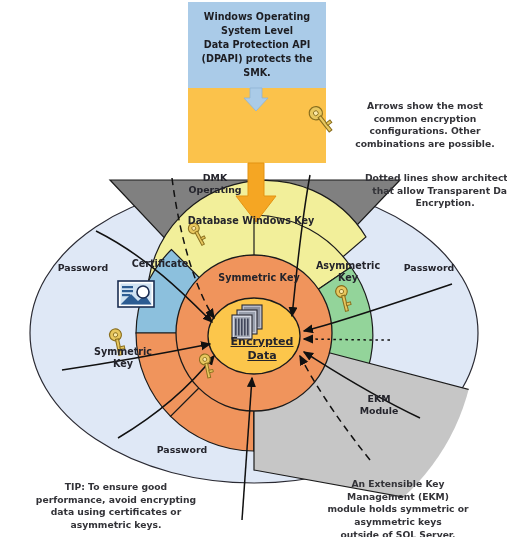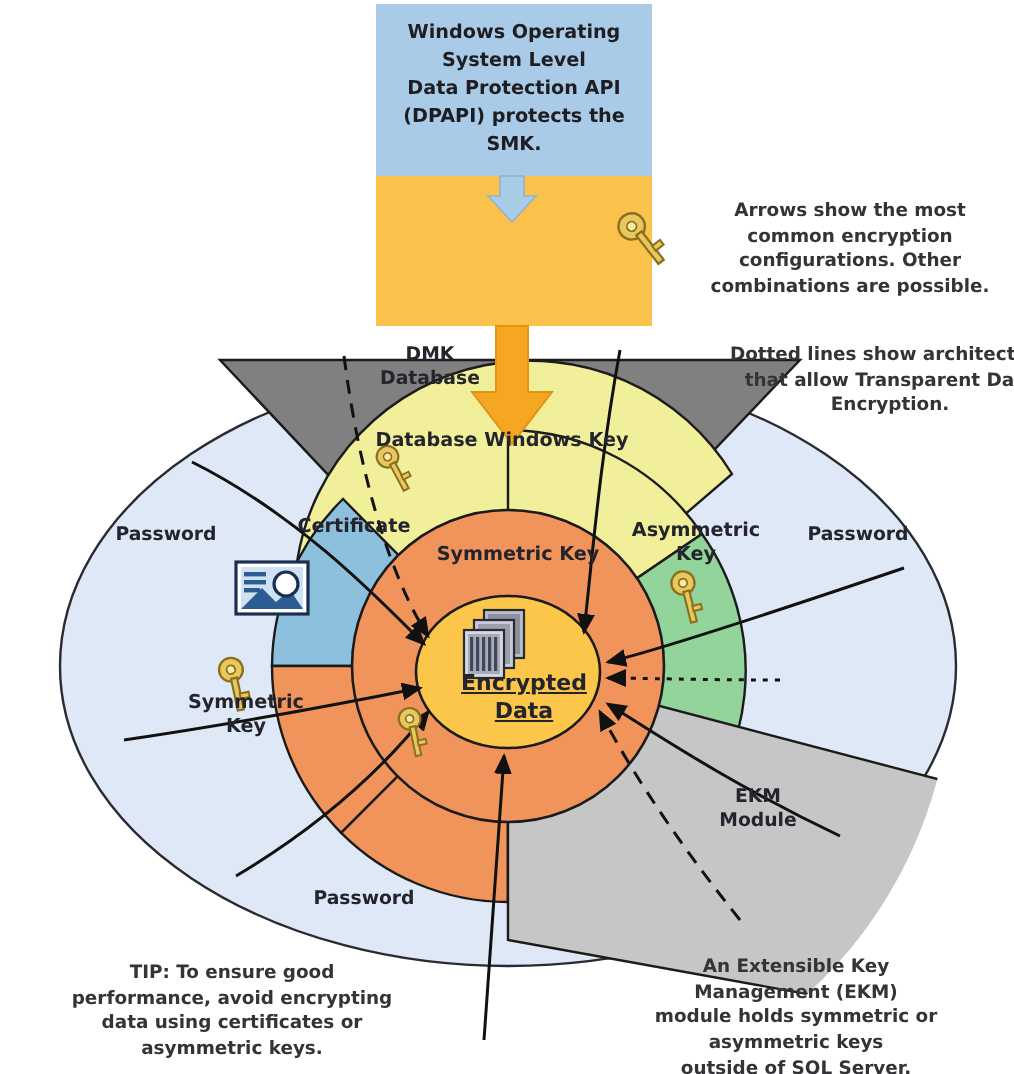--- a/index.html
+++ b/index.html
@@ -80,21 +80,21 @@
   .ring-label {
     position: absolute;
     text-align: center;
     font-weight: bold;
     color: #24242c;
     white-space: pre-line;
     pointer-events: none;
   }
   #lbl-dmk-pw   { left: 178px; top: 172px; width: 74px; font-size: 9.4px; line-height: 1.3; }
   #lbl-dbmk     { left: 186px; top: 215px; width: 130px; font-size: 9.6px; }
-  #lbl-cert     { left: 124px; top: 258px; width: 72px; font-size: 9.6px; margin-left: 17px; }
+  #lbl-cert     { left: 124px; top: 258px; width: 72px; font-size: 9.6px; }
   #lbl-symm-in  { left: 208px; top: 272px; width: 102px; font-size: 9.6px; }
   #lbl-asymm    { left: 313px; top: 260px; width: 70px; font-size: 9.6px; line-height: 1.3; }
   #lbl-symm-out { left: 88px; top: 346px; width: 70px; font-size: 9.6px; line-height: 1.3; }
   #lbl-ekm      { left: 349px; top: 393px; width: 60px; font-size: 9.4px; line-height: 1.3; }
   #lbl-enc      { left: 222px; top: 335px; width: 80px; font-size: 11px; line-height: 1.3; text-decoration: underline; }
   #lbl-pw-left  { left: 52px; top: 262px; width: 62px; font-size: 9.4px; }
   #lbl-pw-right { left: 398px; top: 262px; width: 62px; font-size: 9.4px; }
   #lbl-pw-bot   { left: 148px; top: 444px; width: 68px; font-size: 9.4px; }
 </style>
 </head>
@@ -254,21 +254,21 @@
 performance, avoid encrypting
 data using certificates or
 asymmetric keys.</div>
   <div class="note" id="note-ekm">An Extensible Key
 Management (EKM)
 module holds symmetric or
 asymmetric keys
 outside of SQL Server.</div>
 
   <div class="ring-label" id="lbl-dmk-pw">DMK
-Database</div>
+Operating</div>
   <div class="ring-label" id="lbl-dbmk">Database Windows Key</div>
   <div class="ring-label" id="lbl-cert">Certificate</div>
   <div class="ring-label" id="lbl-symm-in">Symmetric Key</div>
   <div class="ring-label" id="lbl-asymm">Asymmetric
 Key</div>
   <div class="ring-label" id="lbl-symm-out">Symmetric
 Key</div>
   <div class="ring-label" id="lbl-ekm">EKM
 Module</div>
   <div class="ring-label" id="lbl-enc">Encrypted

